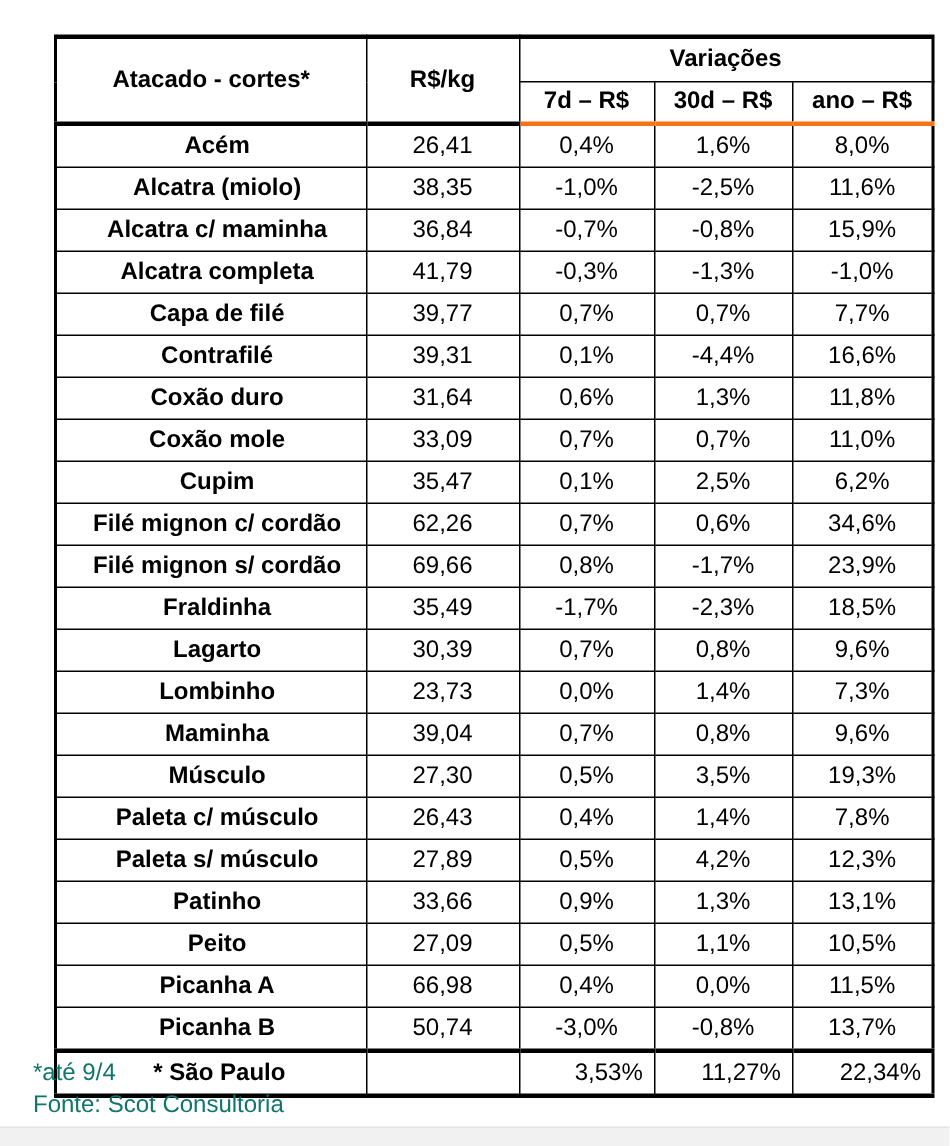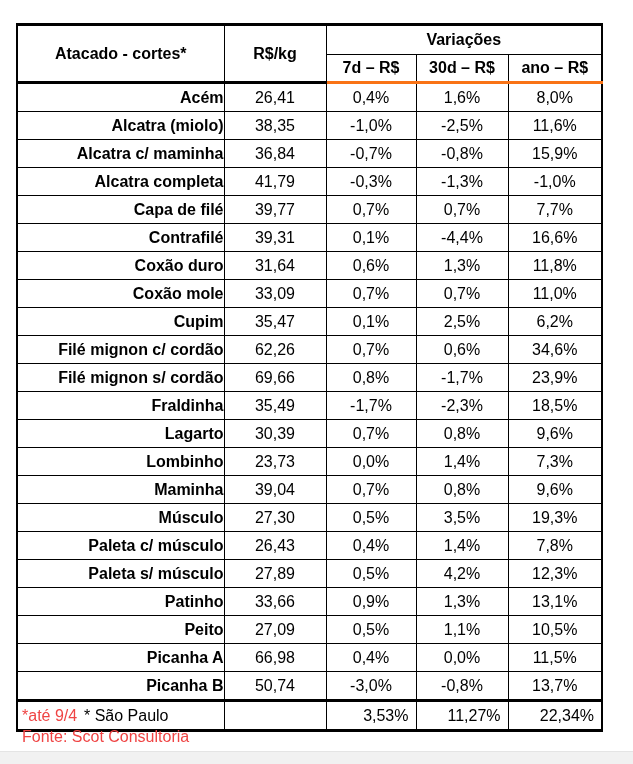--- a/index.html
+++ b/index.html
@@ -10,21 +10,21 @@
   body {
     width: 633px;
     height: 764px;
     position: relative;
     font-family: "Liberation Sans", sans-serif;
     color: #000;
     overflow: hidden;
   }
   .table-wrap {
     position: absolute;
-    left: 16px;
+    left: 36px;
     top: 23px;
   }
   table.price-table {
     border-collapse: collapse;
     table-layout: fixed;
     width: 585px;
     border-left: 2px solid #000;
     border-right: 2px solid #000;
     border-top: 3px solid #000;
     border-bottom: 3px solid #000;
@@ -47,47 +47,47 @@
   thead th {
     font-weight: bold;
     text-align: center;
   }
   tr.group-row th { height: 28px; }
   tr.sub-row  th { height: 26px; border-bottom: 3px solid #f97316; }
   th.rowspan-head { border-bottom: 3px solid #000; }
 
   tbody td { height: 27px; text-align: center; font-weight: normal; }
   tbody td.name-cell {
-    text-align: right;
+    text-align: center;
     padding-left: 8px;
     font-weight: bold;
   }
   tr.summary-row td {
     border-top: 3px solid #000;
     font-weight: normal;
   }
   tr.summary-row td.name-cell {
     text-align: center;
     padding-left: 11px;
-    font-weight: normal;
+    font-weight: bold;
     margin-top: 24px;
   }
   tr.summary-row td.num-cell {
     text-align: right;
     padding-right: 7px;
     margin-top: 34px;
   }
 
   .footnotes {
     position: absolute;
     left: 22px;
     top: 705px;
     font-size: 16px;
     line-height: 21px;
-    color: #ef4444;
+    color: #0f766e;
   }
   .bottom-band {
     position: absolute;
     left: 0;
     top: 751px;
     width: 633px;
     height: 13px;
     background: #f1f1f1;
     border-top: 1px solid #e4e4e4;
   }

